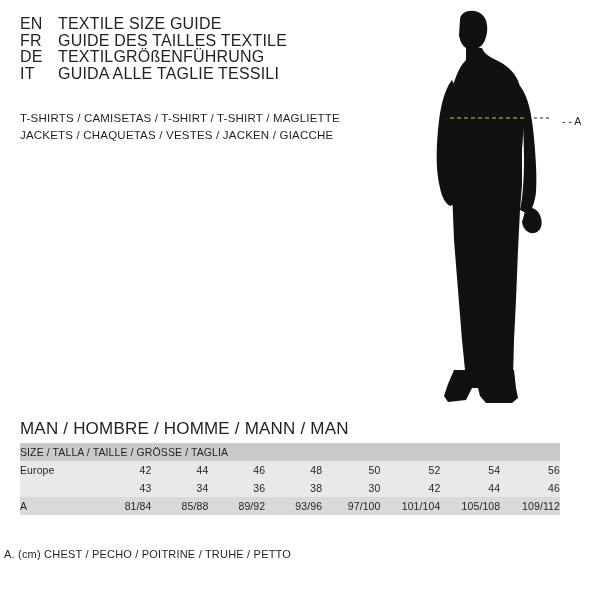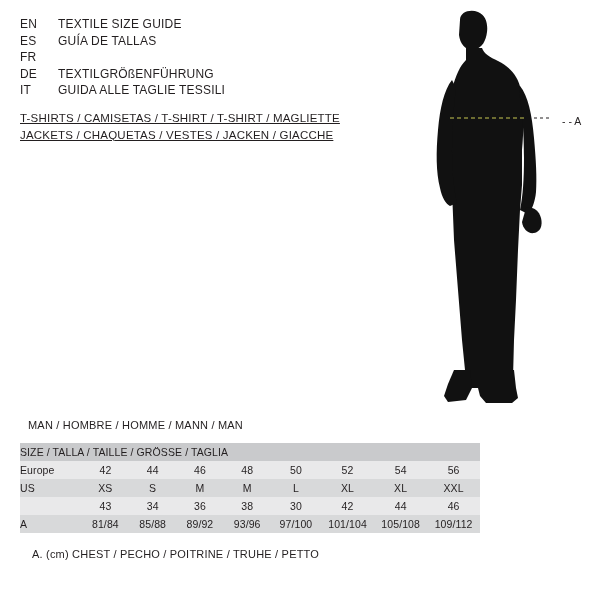--- a/index.html
+++ b/index.html
@@ -22,41 +22,40 @@
   
   .lang-block {
     position: absolute;
     left: 20px;
     top: 16px;
     width: 340px;
   }
   .lang-row {
     display: flex;
     line-height: 16.5px;
-    font-size: 12px;
+    font-size: 16px;
     letter-spacing: 0.2px;
   }
   .lang-code {
     width: 38px;
     flex: 0 0 38px;
     color: #231f20;
   }
   .lang-text {
     flex: 1 1 auto;
     color: #231f20;
     white-space: nowrap;
   }
 
   
   .garment-lines {
     position: absolute;
     left: 20px;
     top: 110px;
     width: 400px;
-    text-decoration: underline;
   }
   .garment-line {
     font-size: 11.5px;
     line-height: 16.5px;
     letter-spacing: 0.2px;
     white-space: nowrap;
   }
 
   
   .figure-wrap {
@@ -73,31 +72,31 @@
     position: absolute;
     left: 162px;
     top: 105px;
     font-size: 10.5px;
     color: #231f20;
   }
 
   
   .man-title {
     position: absolute;
-    left: 28px;
+    left: 20px;
     top: 419px;
-    font-size: 11px;
+    font-size: 17px;
     letter-spacing: 0.2px;
     white-space: nowrap;
   }
   table.size-table {
     position: absolute;
     left: 20px;
     top: 443px;
-    width: 460px;
+    width: 540px;
     border-collapse: collapse;
     font-size: 10.5px;
     letter-spacing: 0.1px;
   }
   table.size-table td {
     padding: 0;
     height: 18px;
     vertical-align: middle;
     color: #231f20;
   }
@@ -111,52 +110,49 @@
   tr.row-dark td {
     background: #d8d9da;
   }
   td.label-cell {
     padding-left: 4px;
     width: 88px;
     margin-top: 48px;
   }
   td.val {
     width: 67px;
-    text-align: center;
+    text-align: right;
     margin-left: 47px;
   }
   td.header-span {
     padding-left: 4px;
   }
 
   .footnote {
     position: absolute;
-    left: 32px;
+    left: 4px;
     top: 548px;
     font-size: 11px;
     letter-spacing: 0.2px;
     white-space: nowrap;
   }
 </style>
 </head>
 <body>
 
 <div id="page">
 
   <div class="lang-block">
     <div class="lang-row">
       <span class="lang-code">EN</span>
       <span class="lang-text">TEXTILE SIZE GUIDE</span>
     </div>
     <div class="lang-row">
-      <span class="lang-code">ES</span>
-      <span class="lang-text">GUÍA DE TALLAS</span>
-    </div>
-    <div class="lang-row">
       <span class="lang-code">FR</span>
+      <span class="lang-text">GUIDE DES TAILLES TEXTILE</span>
     </div>
     <div class="lang-row">
       <span class="lang-code">DE</span>
       <span class="lang-text">TEXTILGRÖßENFÜHRUNG</span>
     </div>
     <div class="lang-row">
       <span class="lang-code">IT</span>
       <span class="lang-text">GUIDA ALLE TAGLIE TESSILI</span>
     </div>
   </div>
@@ -215,31 +211,20 @@
         <td class="label-cell">Europe</td>
         <td class="val">42</td>
         <td class="val">44</td>
         <td class="val">46</td>
         <td class="val">48</td>
         <td class="val">50</td>
         <td class="val">52</td>
         <td class="val">54</td>
         <td class="val">56</td>
       </tr>
-      <tr class="row-dark">
-        <td class="label-cell">US</td>
-        <td class="val">XS</td>
-        <td class="val">S</td>
-        <td class="val">M</td>
-        <td class="val">M</td>
-        <td class="val">L</td>
-        <td class="val">XL</td>
-        <td class="val">XL</td>
-        <td class="val">XXL</td>
-      </tr>
       <tr class="row-light">
         <td class="label-cell"></td>
         <td class="val">43</td>
         <td class="val">34</td>
         <td class="val">36</td>
         <td class="val">38</td>
         <td class="val">30</td>
         <td class="val">42</td>
         <td class="val">44</td>
         <td class="val">46</td>

